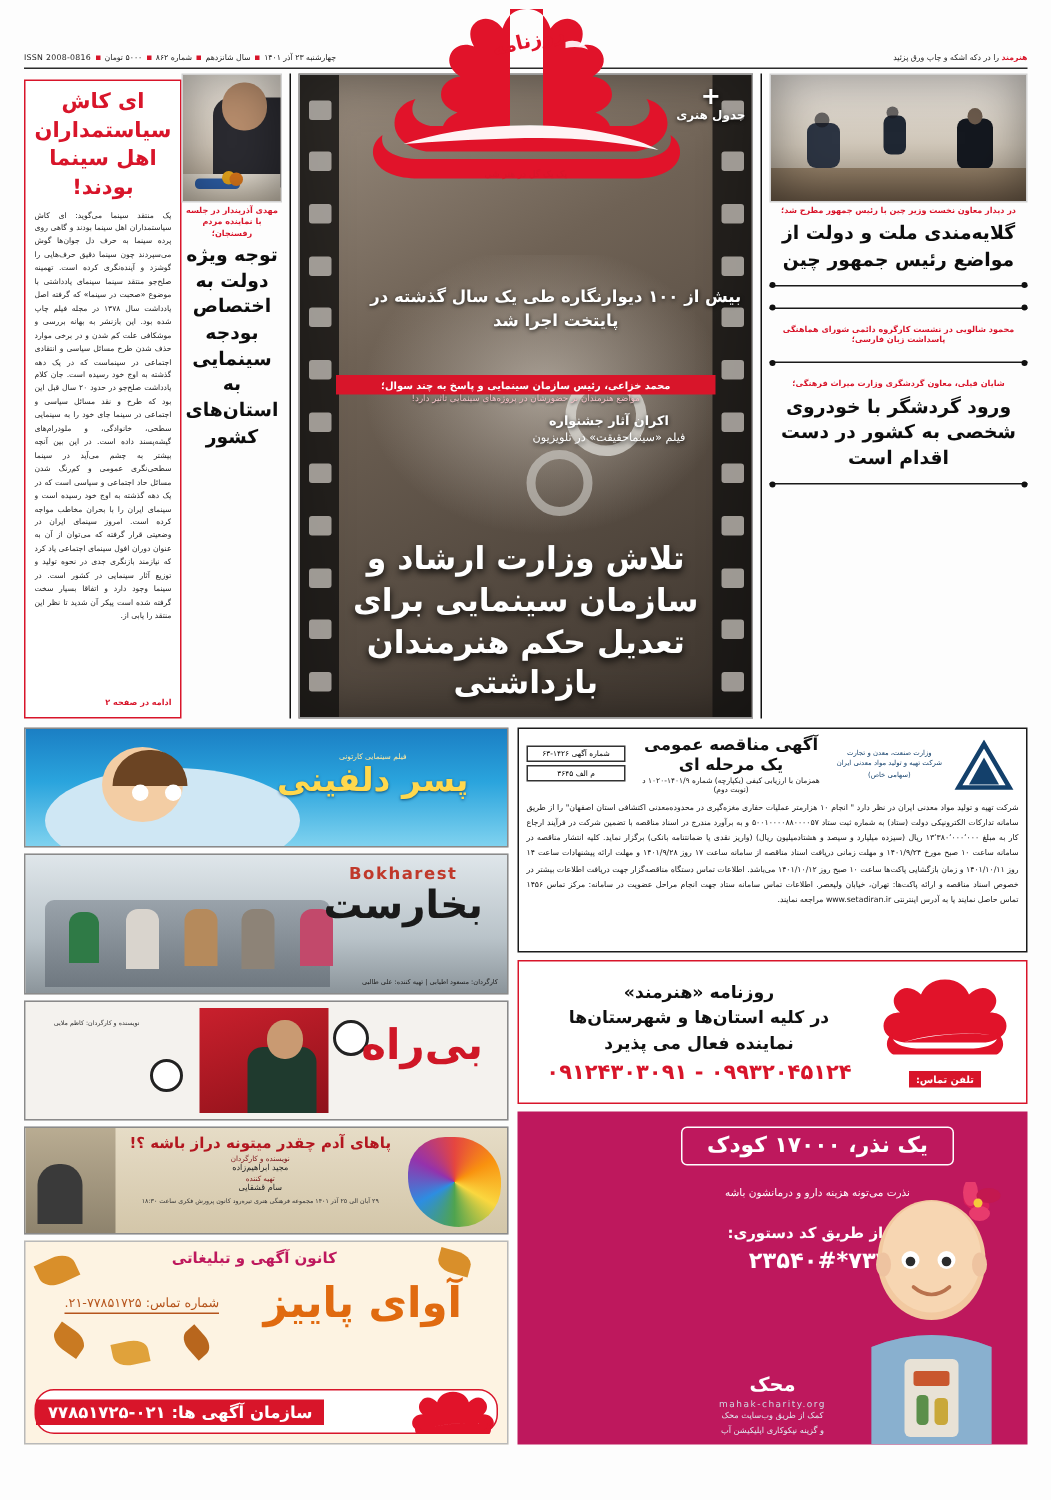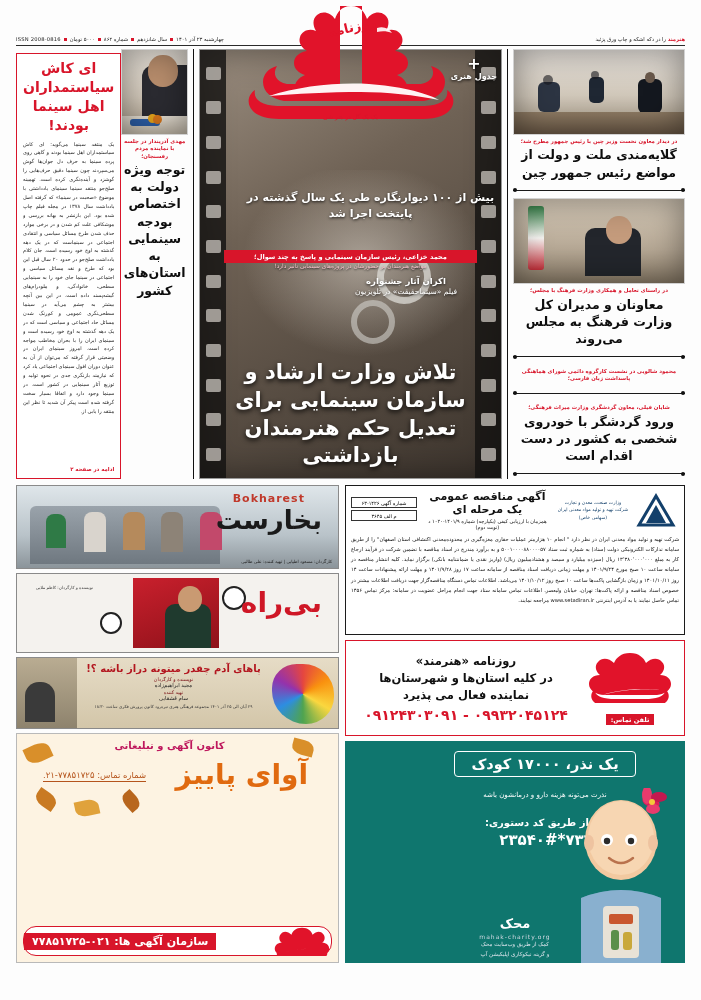--- a/index.html
+++ b/index.html
@@ -180,21 +180,21 @@
   .rep-phone-tag {
     background:#d8152a; color:#fff; font-size:6.5px; padding:1.5px 5px;
     display:inline-block; margin-top:2px; font-weight:bold;
   }
   .rep-text { flex:1; text-align:center; direction:rtl; }
   .rep-text .l { font-size:11.5px; font-weight:bold; color:#111; line-height:1.5;}
   .rep-phone { color:#d8152a; font-size:14px; font-weight:bold; letter-spacing:.5px; margin-top:3px;}
 
   
   .mahak {
-    flex:1; background:#0f766e; position:relative; overflow:hidden;
+    flex:1; background:#be185d; position:relative; overflow:hidden;
     display:flex; flex-direction:column; align-items:center; padding-top:10px;
   }
   .mahak-badge {
     border:1.4px solid #ffffff; border-radius:4px; color:#fff;
     font-size:14.5px; font-weight:bold; padding:4px 16px; direction:rtl;
     margin-right:-60px;
   }
   .mahak-sub { color:#fff; font-size:7px; direction:rtl; margin-top:14px; margin-right:-60px;}
   .mahak-help { color:#fff; font-size:10px; direction:rtl; margin-top:18px; font-weight:bold; margin-right:-70px;}
   .mahak-code { color:#fff; font-size:15px; font-weight:bold; margin-top:3px; margin-right:-70px;}
@@ -202,21 +202,21 @@
   .mahak-logo .nm { color:#fff; font-size:13px; font-weight:bold; direction:rtl;}
   .mahak-logo .url { color:#cfd8e2; font-size:6px; letter-spacing:1px; margin-top:2px;}
   .mahak-logo .ln { color:#dfe6ee; font-size:5.5px; direction:rtl; line-height:1.7;}
   .mahak-kid {
     position:absolute; bottom:0; right:6px; width:120px; height:175px;
   }
 
   
   .ad-box { border:1px solid #8a8a8a; position:relative; overflow:hidden; background:#ddd; }
   .ad-dolphin { height:80px; }
-  .ad-bokharest { height:84px; }
+  .ad-bokharest { height:94px; }
   .ad-birah { height:80px; }
   .ad-theatre { height:72px; }
   .ad-avaye { flex:1; background:#fdf3e2; position:relative; border:1px solid #b9b9b9;}
   .avaye-title { position:absolute; top:6px; left:0; right:16px; text-align:center;
     font-size:10px; font-weight:bold; color:#be185d; direction:rtl;}
   .avaye-brand { position:absolute; top:24px; right:30px;
      font-size:28px; font-weight:bold; color:#e06a10; direction:rtl; letter-spacing:-1px;}
   .avaye-phone { position:absolute; top:36px; left:26px; font-size:8.5px; color:#b5541c; direction:rtl;
      border-bottom:.8px solid #b5541c; padding-bottom:1px;}
   .avaye-strip {
@@ -286,30 +286,20 @@
           <div class="silhouette" style="right:13%;top:34%;width:24px;height:34px;border-radius:6px;background:#14181f;"></div>
           <div class="silhouette" style="right:17%;top:26%;width:10px;height:11px;background:#6b5a4c;"></div>
           <div class="ph" style="top:auto;height:26%;background:linear-gradient(180deg,#8d7a63,#6d5b48)"></div>
         </div>
         <div class="kicker">در دیدار معاون نخست وزیر چین با رئیس جمهور مطرح شد؛</div>
         <div class="headline">گلایه‌مندی ملت و دولت از مواضع رئیس جمهور چین</div>
       </div>
 
       <div class="hr-dot"></div>
 
-      <div>
-        <div class="news-photo g1 vig">
-          <div class="ph" style="background:linear-gradient(180deg,#d9cdbb,#b5a794 60%,#8a7c68)"></div>
-          <div class="silhouette" style="left:8%;top:8%;width:16px;height:64px;border-radius:3px;background:linear-gradient(180deg,#1f7a3a,#ffffff,#cf2030);opacity:.85"></div>
-          <div class="silhouette" style="left:42%;top:34%;width:56px;height:48px;border-radius:10px 10px 0 0;background:#23262c;"></div>
-          <div class="silhouette" style="left:54%;top:20%;width:26px;height:28px;border-radius:48%;background:#c49b7c;"></div>
-        </div>
-        <div class="kicker">در راستای تعامل و همکاری وزارت فرهنگ با مجلس؛</div>
-        <div class="headline">معاونان و مدیران کل وزارت فرهنگ به مجلس می‌روند</div>
-      </div>
 
       <div class="hr-dot"></div>
 
       <div>
         <div class="kicker">محمود شالویی در نشست کارگروه دائمی شورای هماهنگی پاسداشت زبان فارسی؛</div>
       </div>
 
       <div class="hr-dot"></div>
 
       <div>
@@ -490,20 +480,32 @@
           <div class="nm">محک</div>
           <div class="url">mahak-charity.org</div>
           <div class="ln">کمک از طریق وب‌سایت محک</div>
           <div class="ln">و گزینه نیکوکاری اپلیکیشن آپ</div>
         </div>
       </div>
     </div>
 
     <div class="lower-right">
 
+      <div class="ad-box ad-dolphin">
+        <div class="ph" style="background:linear-gradient(180deg,#1b7fc4 0%,#2aa4dd 45%,#7fd2ef 100%)"></div>
+        <div style="position:absolute;left:4%;bottom:-18px;width:170px;height:70px;border-radius:50%;background:#cfe7f4;"></div>
+        <div style="position:absolute;left:16%;bottom:16px;width:54px;height:50px;border-radius:50%;background:#f3cda4;"></div>
+        <div style="position:absolute;left:18%;bottom:40px;width:50px;height:24px;border-radius:24px 24px 0 0;background:#6b4423;"></div>
+        <div style="position:absolute;left:22%;bottom:30px;width:11px;height:11px;border-radius:50%;background:#fff;"></div>
+        <div style="position:absolute;left:29%;bottom:30px;width:11px;height:11px;border-radius:50%;background:#fff;"></div>
+        <div style="position:absolute;right:8%;top:16px;text-align:center;direction:rtl;">
+          <div style="font-size:5px;color:#ffe9a0;">فیلم سینمایی کارتونی</div>
+          <div style="font-size:22px;font-weight:bold;color:#ffd84d;text-shadow:0 1px 2px #0c4f7d;">پسر دلفینی</div>
+        </div>
+      </div>
 
       <div class="ad-box ad-bokharest">
         <div class="ph" style="background:linear-gradient(180deg,#dfe6ea 0%,#b9c3c9 60%,#8b949a 100%)"></div>
         <div style="position:absolute;left:4%;bottom:4px;width:190px;height:58px;background:linear-gradient(180deg,#9aa3ab,#6f7880);border-radius:6px 6px 0 0;"></div>
         <div style="position:absolute;left:9%;bottom:20px;width:20px;height:34px;border-radius:8px 8px 0 0;background:#2f7a46;"></div>
         <div style="position:absolute;left:21%;bottom:16px;width:22px;height:40px;border-radius:8px 8px 0 0;background:#d9d4cd;"></div>
         <div style="position:absolute;left:33%;bottom:18px;width:22px;height:38px;border-radius:8px 8px 0 0;background:#b58a5c;"></div>
         <div style="position:absolute;left:45%;bottom:16px;width:22px;height:40px;border-radius:8px 8px 0 0;background:#8d8377;"></div>
         <div style="position:absolute;left:57%;bottom:18px;width:22px;height:38px;border-radius:8px 8px 0 0;background:#c2496b;"></div>
         <div style="position:absolute;right:5%;top:6px;text-align:center;direction:rtl;">

